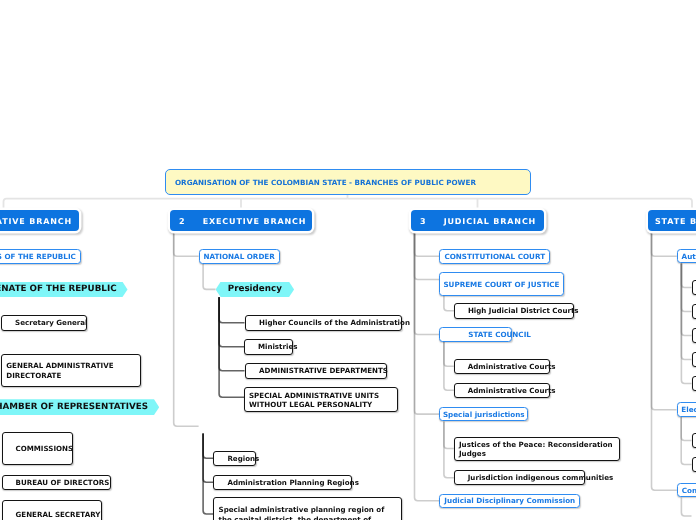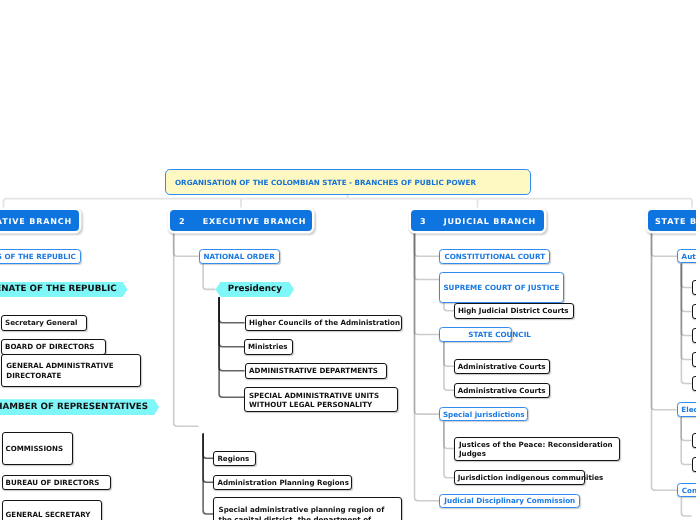--- a/index.html
+++ b/index.html
@@ -23,21 +23,21 @@
           font-weight:bold;font-size:7.2px;letter-spacing:0;
           display:flex;align-items:center;justify-content:center;
           box-shadow:0.6px 1px 1.2px rgba(0,0,0,.20);}
 
   .n-hex{background:#7ff6f8;color:#101010;font-weight:bold;font-size:8.75px;
          display:flex;align-items:center;justify-content:center;
          clip-path:polygon(5.2px 0,calc(100% - 5.2px) 0,100% 50%,calc(100% - 5.2px) 100%,5.2px 100%,0 50%);}
 
   .n-black{border:1.6px solid #141414;border-radius:3px;background:#fff;color:#101010;
            font-weight:bold;font-size:7.1px;letter-spacing:0;
-           display:flex;align-items:center;padding-left:3px;
+           display:flex;align-items:center;padding-left:13px;
            box-shadow:0.8px 1px 1.2px rgba(0,0,0,.22);}
   .n-black.multi{white-space:normal;line-height:9.3px;align-items:center;padding:0 4.2px;}
 </style>
 </head>
 <body>
 
 <div id="canvas">
   <svg id="links" viewBox="0 0 696 520" xmlns="http://www.w3.org/2000/svg">
     <g fill="none" stroke-linecap="butt">
       <path d="M347.5,194.5 V198.6" stroke="#e4e4e4" stroke-width="1.8"></path>
@@ -110,23 +110,20 @@
 
   <div class="node n-blue" style="left:-47px;top:249px;width:128px;height:14.5px;">
     <span>CONGRESS OF THE REPUBLIC</span>
   </div>
   <div class="node n-hex" style="left:-22.0px;top:281.5px;width:149.5px;height:15.8px;">
     <span>SENATE OF THE REPUBLIC</span>
   </div>
   <div class="node n-black" style="left:1.1px;top:315px;width:85.6px;height:15.5px;">
     <span>Secretary General</span>
   </div>
-  <div class="node n-black" style="left:1.1px;top:339px;width:105.2px;height:15.5px;">
-    <span>BOARD OF DIRECTORS</span>
-  </div>
   <div class="node n-black multi" style="left:1.1px;top:354px;width:140px;height:33px;">
     <span>GENERAL ADMINISTRATIVE DIRECTORATE</span>
   </div>
   <div class="node n-hex" style="left:-22.3px;top:399.3px;width:181.5px;height:15.8px;">
     <span>CHAMBER OF REPRESENTATIVES</span>
   </div>
   <div class="node n-black" style="left:1.5px;top:431.9px;width:71.7px;height:33.3px;">
     <span>COMMISSIONS</span>
   </div>
   <div class="node n-black" style="left:1.5px;top:474.5px;width:109.1px;height:15.5px;">
@@ -160,21 +157,21 @@
   <div class="node n-black" style="left:213.4px;top:474.5px;width:139px;height:15.5px;">
     <span>Administration Planning Regions</span>
   </div>
   <div class="node n-black multi" style="left:213.4px;top:497.2px;width:188.6px;height:35px;">
     <span>Special administrative planning region of the capital district, the department of</span>
   </div>
 
   <div class="node n-blue" style="left:439.3px;top:249px;width:110.9px;height:14.5px;">
     <span>CONSTITUTIONAL COURT</span>
   </div>
-  <div class="node n-blue" style="left:439.3px;top:272.3px;width:124.3px;height:31px;">
+  <div class="node n-blue" style="left:439.3px;top:272.3px;width:124.3px;height:24px;">
     <span>SUPREME COURT OF JUSTICE</span>
   </div>
   <div class="node n-black" style="left:453.9px;top:303px;width:120.1px;height:15.5px;">
     <span>High Judicial District Courts</span>
   </div>
   <div class="node n-blue" style="left:439.3px;top:327.2px;width:72.6px;height:14.5px;padding-left:48px;">
     <span>STATE COUNCIL</span>
   </div>
   <div class="node n-black" style="left:453.8px;top:358.5px;width:96.5px;height:15.5px;">
     <span>Administrative Courts</span>

